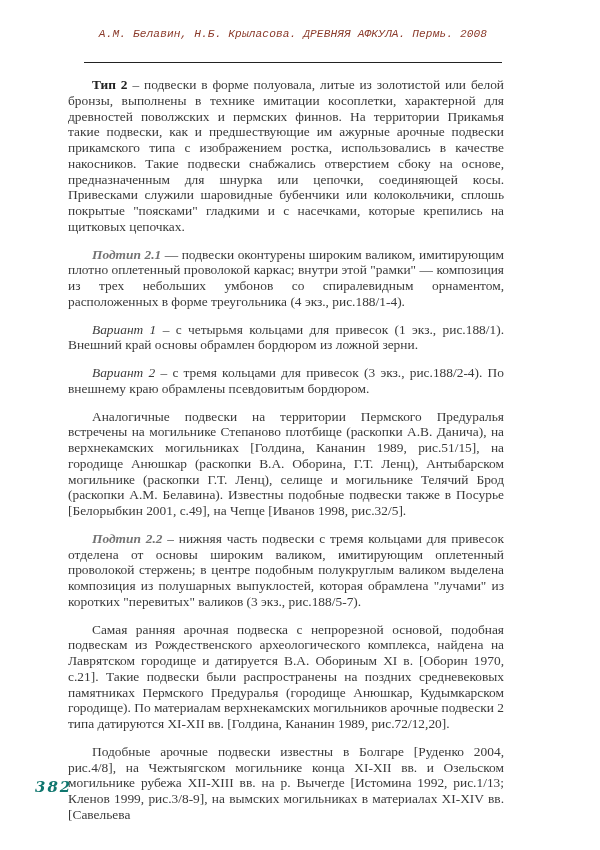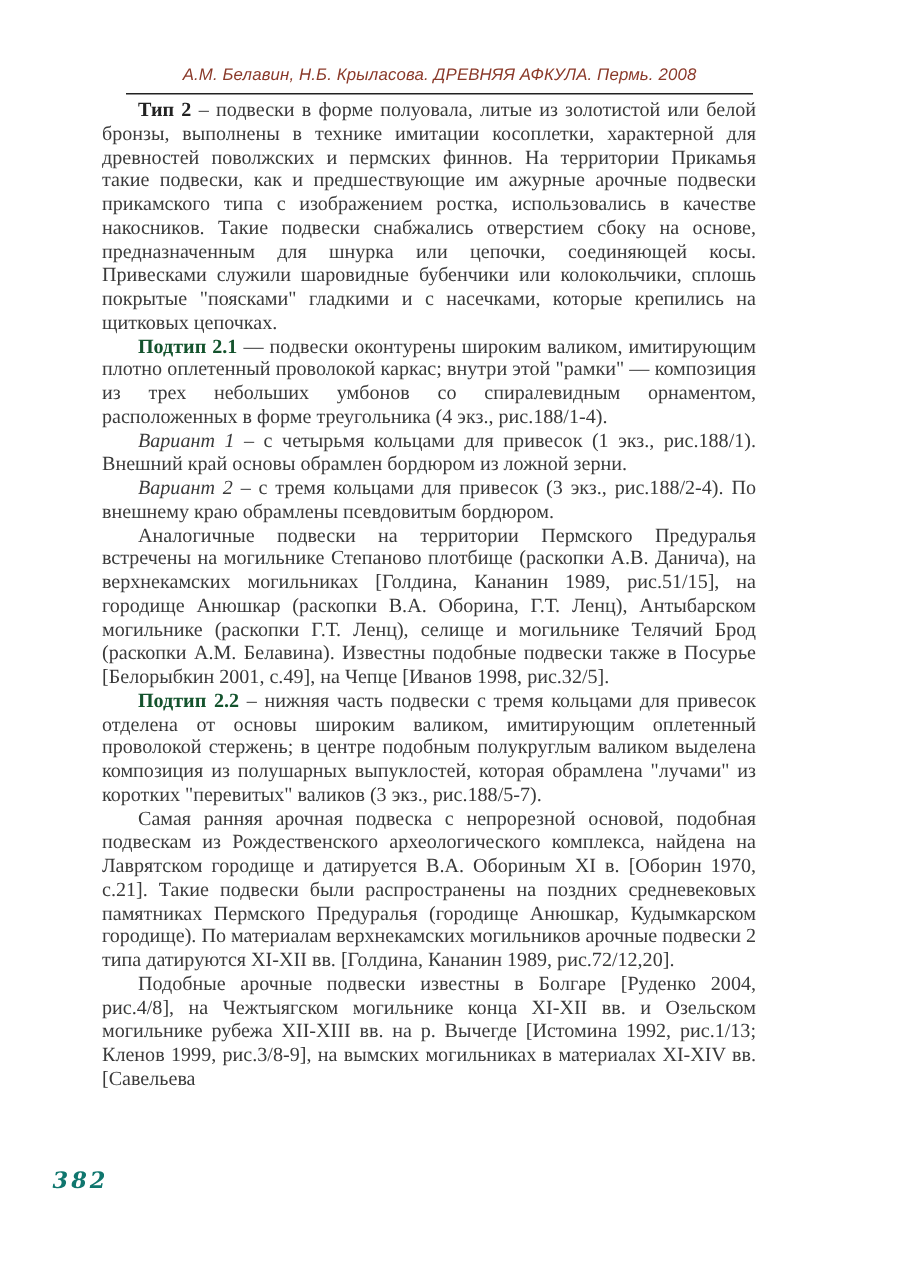--- a/index.html
+++ b/index.html
@@ -1,23 +1,23 @@
 <!DOCTYPE html>
 <html><head>
 <meta charset="utf-8">
 <style>
   html, body { margin:0; padding:0; background:#ffffff; }
   body { width:600px; height:850px; position:relative; overflow:hidden; font-family:"Liberation Serif","DejaVu Serif",serif; color:#3a3a3a; }
-  .header { position:absolute; left:84px; top:44px; width:418px; text-align:center; font-style:italic; font-size:11.2px; color:#8a3a2a; font-family:Liberation Sans, sans-serif; letter-spacing:0.1px; }
+  .header { position:absolute; left:84px; top:28px; width:418px; text-align:center; font-style:italic; font-size:11.2px; color:#8a3a2a; font-family:Liberation Mono, monospace; letter-spacing:0.1px; }
   .rule { position:absolute; left:84px; top:62px; width:418px; height:0; border-top:1.4px solid #222; }
   .body { position:absolute; left:68px; top:65px; width:436px; font-size:13.4px; line-height:15.75px; text-align:justify; }
   .body p { margin:0; text-indent:0; }
-  .body p.ind { text-indent:24px; }
+  .body p.ind { text-indent:24px;margin-top:12px; }
   .b { font-weight:bold; color:#222; }
-  .bi { font-weight:bold; color:#14532d; }
+  .bi { font-weight:bold; font-style:italic; color:#737373; }
   .i { font-style:italic; }
   .pagenum { position:absolute; left:35px; top:778px; font-style:italic; font-weight:bold; font-size:15px; color:#0f766e; letter-spacing:2px; font-family:"DejaVu Serif",serif; }
 </style>
 </head>
 <body>
 
 <div class="header">А.М. Белавин, Н.Б. Крыласова. ДРЕВНЯЯ АФКУЛА. Пермь. 2008</div>
 <div class="rule"></div>
 
 <div class="body">

